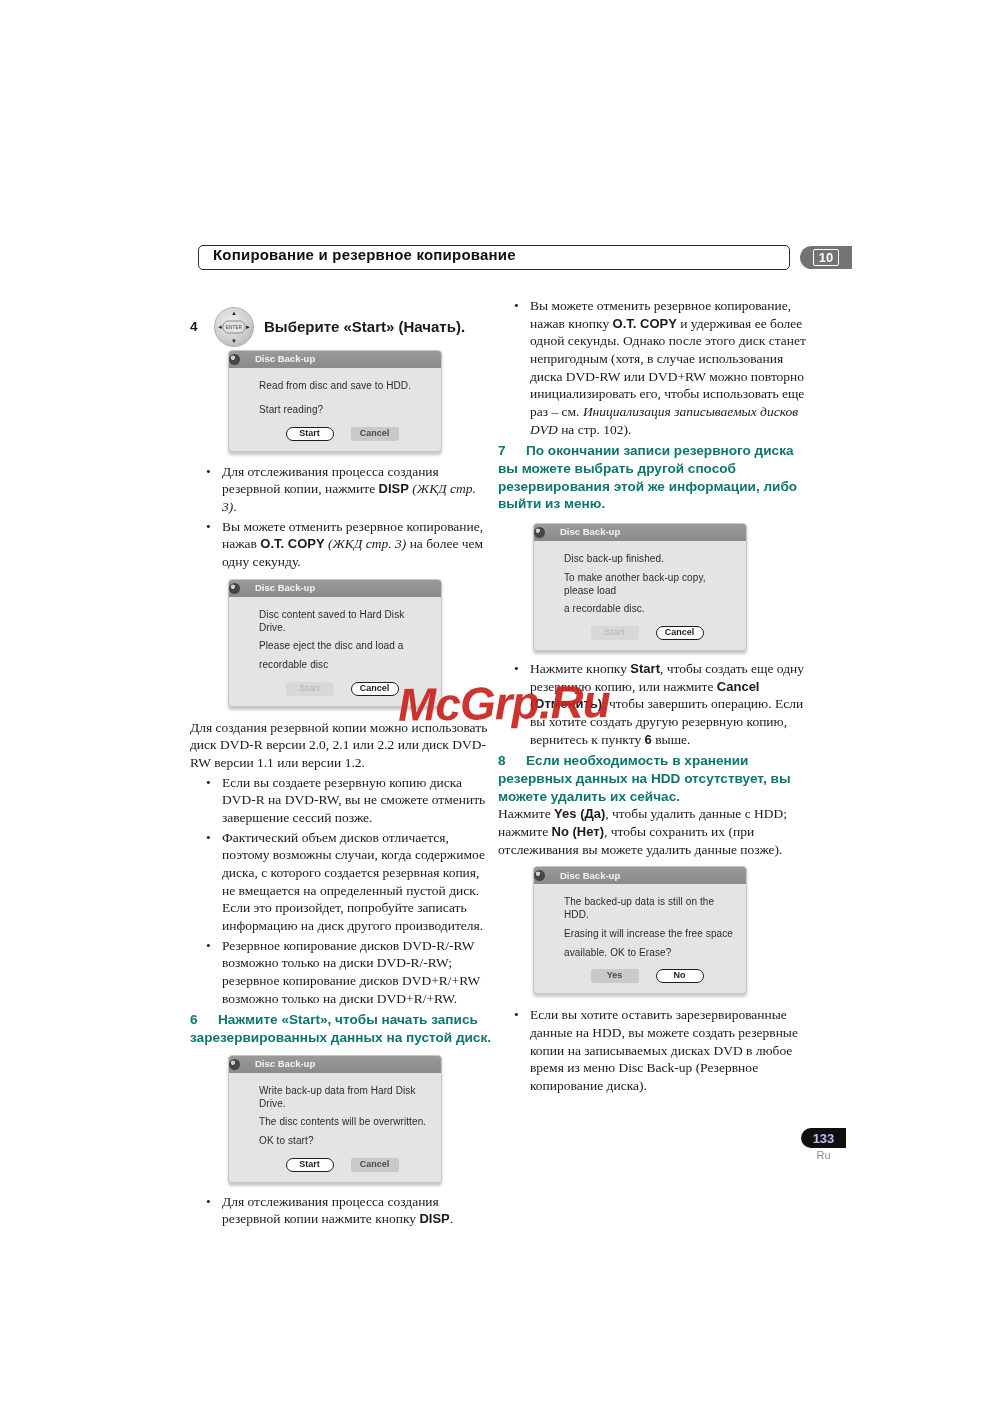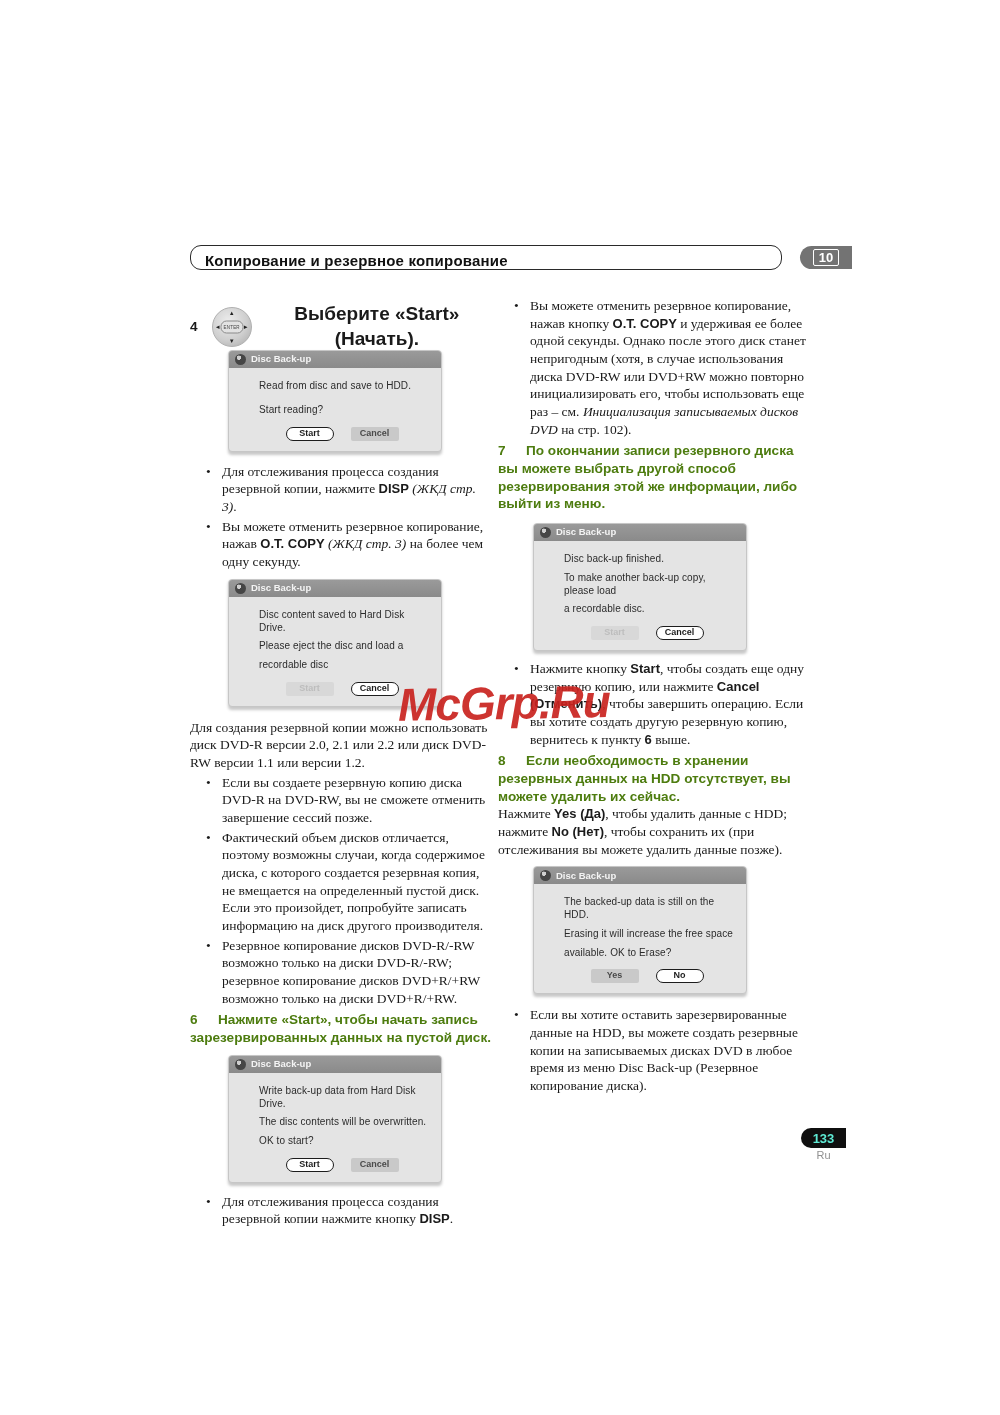--- a/index.html
+++ b/index.html
@@ -1,64 +1,64 @@
 <!DOCTYPE html>
 <html><head>
 <meta charset="utf-8">
 <style>
   html,body{margin:0;padding:0;background:#f3f3f3;}
   .page{position:relative;width:1000px;height:1415px;background:#ffffff;margin:0 auto;
         font-family:"Liberation Serif", serif;color:#1a1a1a;overflow:hidden;}
 
   
-  .hdr-box{position:absolute;left:190px;top:245px;width:590px;height:23px;
-           border:1.6px solid #2a2a2a;border-radius:11px;display:flex;align-items:flex-end;}
+  .hdr-box{position:absolute;left:198px;top:245px;width:590px;height:23px;
+           border:1.6px solid #2a2a2a;border-radius:5px;display:flex;align-items:flex-start;}
   .hdr-title{font-family:"Liberation Sans",sans-serif;font-weight:bold;font-size:15px;
              padding-left:14px;color:#111;letter-spacing:.2px;}
   .chap-badge{position:absolute;left:800px;top:246px;width:52px;height:23px;background:#737373;
               border-radius:12px 0 0 12px;display:flex;align-items:center;justify-content:center;}
   .chap-badge span{font-family:"Liberation Sans",sans-serif;font-weight:bold;font-size:13px;color:#fff;
               border:1.5px solid #fff;border-radius:2px;padding:0 5px;line-height:15px;}
 
   
   .col{position:absolute;font-size:13.5px;line-height:1.31;}
   .col-left{left:190px;top:306px;width:302px;}
   .col-right{left:498px;top:295px;width:312px;}
 
   p{margin:0;}
   .bullet{position:relative;padding-left:32px;margin-top:2px;}
   .bullet .dot{position:absolute;left:16px;top:0;}
   .kb{font-family:"Liberation Sans",sans-serif;font-weight:bold;font-size:13px;}
   .it{font-style:italic;}
   .note{font-style:italic;margin-top:2px;}
   .step{font-family:"Liberation Sans",sans-serif;font-weight:bold;font-size:13.6px;
-        line-height:1.3;margin-top:4px;color:#4d7c0f;}
+        line-height:1.3;margin-top:4px;color:#0f766e;}
   .step .num{display:inline-block;min-width:28px;}
 
   
   .step4-row{display:flex;align-items:center;height:42px;}
   .step4-num{font-family:"Liberation Sans",sans-serif;font-weight:bold;font-size:13.6px;width:24px;}
   .dpad{position:relative;width:38px;height:38px;border-radius:50%;
         background:radial-gradient(circle at 40% 35%, #ececec 0%, #cfcfcf 55%, #a8a8a8 100%);
         border:1px solid #b0b0b0;flex:0 0 auto;}
   .dpad .ctr{position:absolute;left:50%;top:50%;transform:translate(-50%,-50%);
              width:21px;height:11px;border-radius:6px;background:#e2e2e2;border:1px solid #8a8a8a;
              font-family:"Liberation Sans",sans-serif;font-size:4.5px;color:#444;
              display:flex;align-items:center;justify-content:center;letter-spacing:.2px;}
   .dpad .ar{position:absolute;font-size:6px;color:#222;line-height:6px;}
   .dpad .ar.l{left:2px;top:16px;} .dpad .ar.r{right:2px;top:16px;}
   .dpad .ar.u{left:16px;top:2px;} .dpad .ar.d{left:16px;bottom:2px;}
-  .step4-label{font-family:"Liberation Sans",sans-serif;font-weight:bold;font-size:19px;margin-left:10px;text-align:center;}
+  .step4-label{font-family:"Liberation Sans",sans-serif;font-weight:bold;font-size:15px;margin-left:10px;text-align:center;}
 
   
   .dlg{width:212px;margin-left:38px;background:#e4e4e4;border:1px solid #c6c6c6;border-radius:4px;
        box-shadow:0 2.5px 3px rgba(0,0,0,.22);font-family:"Liberation Sans",sans-serif;}
   .dlg-r{margin-left:35px;}
   .dlg-title{height:17px;background:linear-gradient(#9a9a9a,#8a8a8a);color:#f4f4f4;border-radius:3px 3px 0 0;
-             display:flex;align-items:center;gap:5px;padding-left:6px;font-size:9.5px;font-weight:bold;}
+             display:flex;align-items:center;gap:15px;font-size:9.5px;font-weight:bold;}
   .disc-icon{width:11px;height:11px;border-radius:50%;flex:0 0 auto;
              background:radial-gradient(circle at 36% 34%, #cfcfcf 0 22%, #454545 23% 100%);}
   .dlg-body{padding:11px 8px 2px 22px;font-size:10px;color:#2b2b2b;}
   .dlg-body p{margin:0 0 5.5px 0;letter-spacing:.1px;padding-left:8px;}
   .dlg-btns{display:flex;justify-content:center;gap:17px;padding:3px 0 10px 14px;}
   .btn{min-width:48px;height:14px;font-size:9px;display:flex;align-items:center;justify-content:center;
        font-family:"Liberation Sans",sans-serif;box-sizing:border-box;padding:0 6px;}
   .btn.sel{background:#fff;border:1.6px solid #1d1d1d;border-radius:8px;color:#1d1d1d;font-weight:bold;}
   .btn.flat{background:#c9c9c9;color:#4a4a4a;border-radius:2px;font-weight:bold;}
   .btn.dis{background:#d8d8d8;color:#bdbdbd;border-radius:2px;font-weight:bold;}
@@ -67,21 +67,21 @@
   .mt10{margin-top:10px;} .mt12{margin-top:12px;}
 
   
   .watermark{position:absolute;left:398px;top:676px;z-index:6;
              font-family:"Liberation Sans",sans-serif;font-weight:bold;font-style:italic;
              font-size:46px;letter-spacing:-1px;color:#c9231f;opacity:.92;transform:rotate(-1deg);}
 
   
   .page-badge{position:absolute;left:801px;top:1128px;width:45px;height:20px;background:#0f0f0f;
               border-radius:10px 0 0 10px;display:flex;align-items:center;justify-content:center;
-              color:#5eead4;font-family:"Liberation Sans",sans-serif;font-weight:bold;font-size:13px;}
+              color:#c4b5fd;font-family:"Liberation Sans",sans-serif;font-weight:bold;font-size:13px;}
   .page-lang{position:absolute;left:801px;top:1149px;width:45px;text-align:center;
              color:#909090;font-family:"Liberation Sans",sans-serif;font-size:11px;}
 </style>
 </head>
 <body>
 
 <div class="page">
 
   <div class="hdr-box">
     <span class="hdr-title">Копирование и резервное копирование</span>

